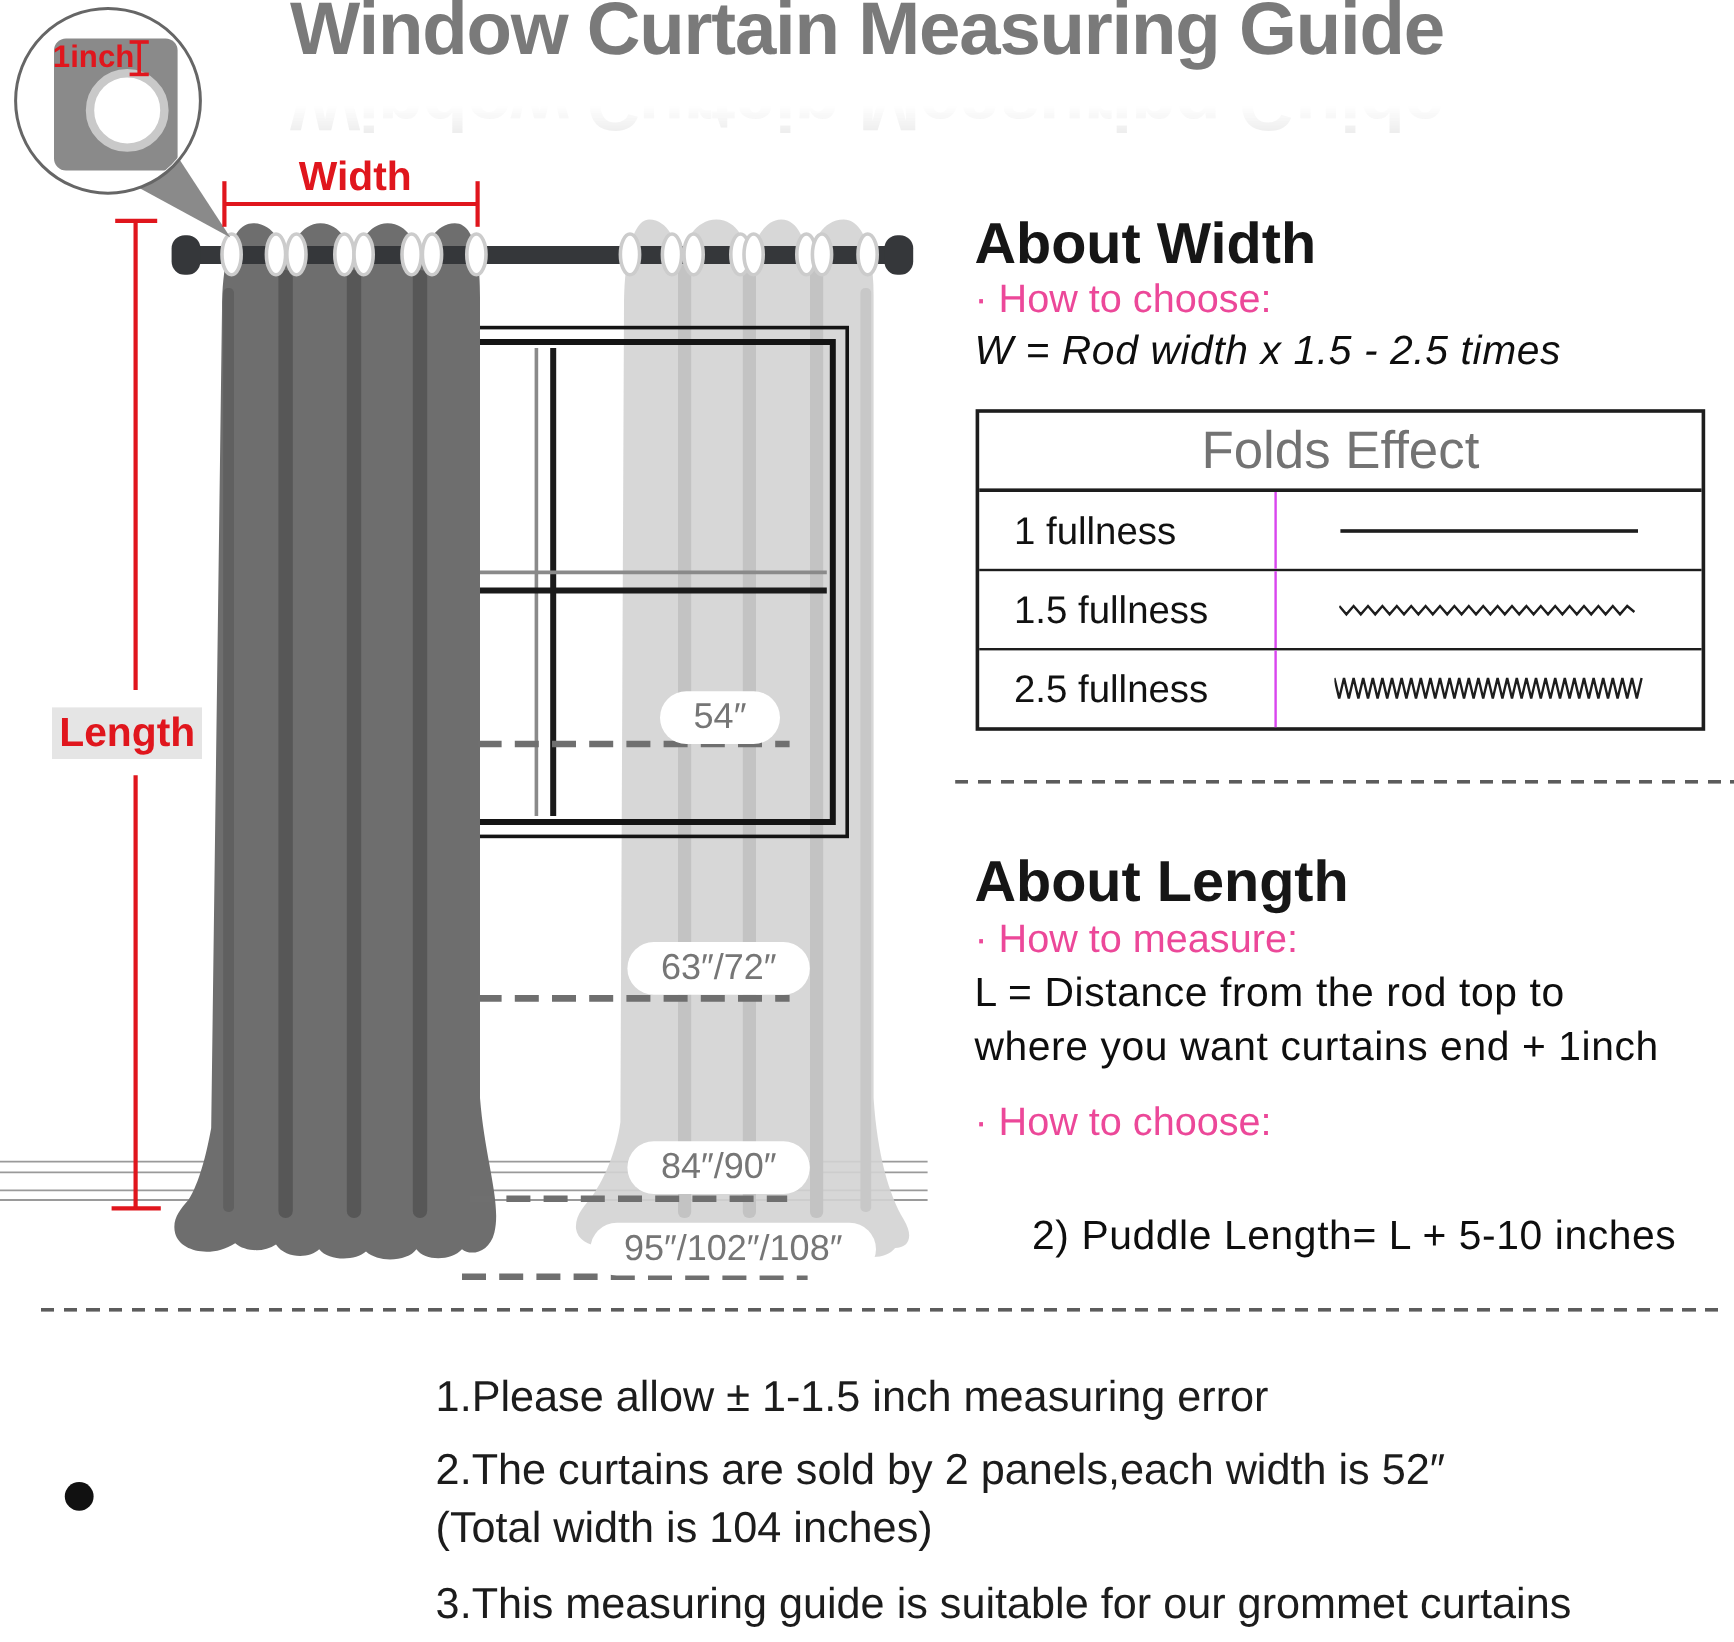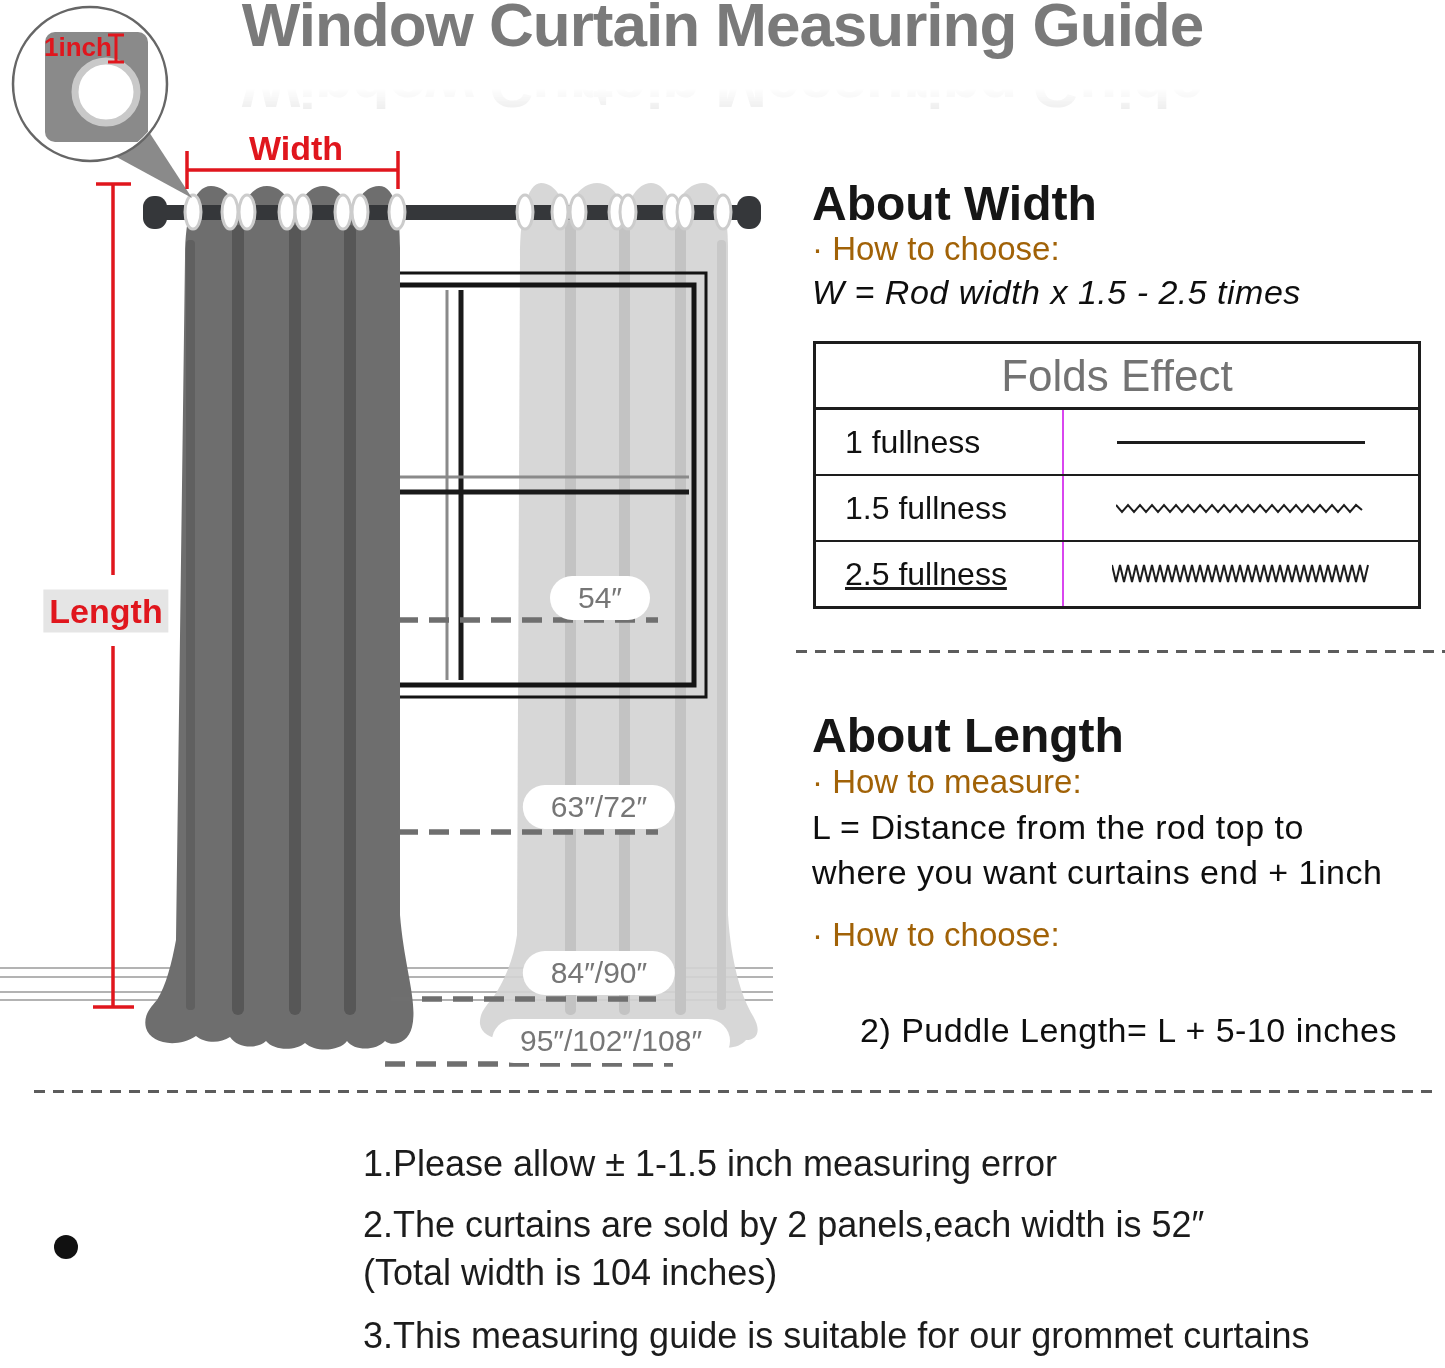--- a/index.html
+++ b/index.html
@@ -23,30 +23,30 @@
   .width-label{left:296px;top:148px;transform:translate(-50%,-50%);font-size:34px;}
   .length-label{left:106px;top:611px;transform:translate(-50%,-50%);font-size:34px;background:#e5e5e5;padding:2px 6px;}
   .inch-label{left:44px;top:32px;font-size:26px;}
 
   
   .pill{transform:translate(-50%,-50%);background:#fff;border-radius:24px;color:#767676;
         font-size:30px;padding:5px 28px;white-space:nowrap;line-height:34px;}
 
   
   .h2{left:812px;font-size:48px;font-weight:700;color:#161616;white-space:nowrap;}
-  .body-t{left:812px;font-size:33px;color:#a16207;white-space:nowrap;}
+  .body-t{left:812px;font-size:33px;color:#ec4899;white-space:nowrap;}
   .formula{left:812px;font-size:34px;color:#0e0e0e;font-weight:400;white-space:nowrap;
            letter-spacing:.5px;}
 
   
   .folds-table{left:813px;top:341px;width:608px;border:3px solid #1d1d1d;box-sizing:border-box;}
   .ft-header{height:63px;display:flex;align-items:center;justify-content:center;
              font-size:44px;color:#737373;border-bottom:3px solid #1d1d1d;}
   .ft-row{height:64px;display:flex;border-bottom:2px solid #1d1d1d;}
-  .ft-row:last-child{border-bottom:none;text-decoration:underline;}
+  .ft-row:last-child{border-bottom:none;}
   .ft-label{width:248px;border-right:2px solid #d946ef;display:flex;align-items:center;
             padding-left:29px;font-size:32px;color:#111;box-sizing:border-box;}
   .ft-fold{flex:1;display:flex;align-items:center;justify-content:center;}
   .fold-straight{width:248px;height:3px;background:#1d1d1d;}
 
   
   .dashes{height:3px;background:repeating-linear-gradient(90deg,#5c5c5c 0 11px,transparent 11px 19px);}
   .divider-right{left:796px;top:650px;width:649px;}
   .divider-bottom{left:34px;top:1090px;width:1402px;}
 

